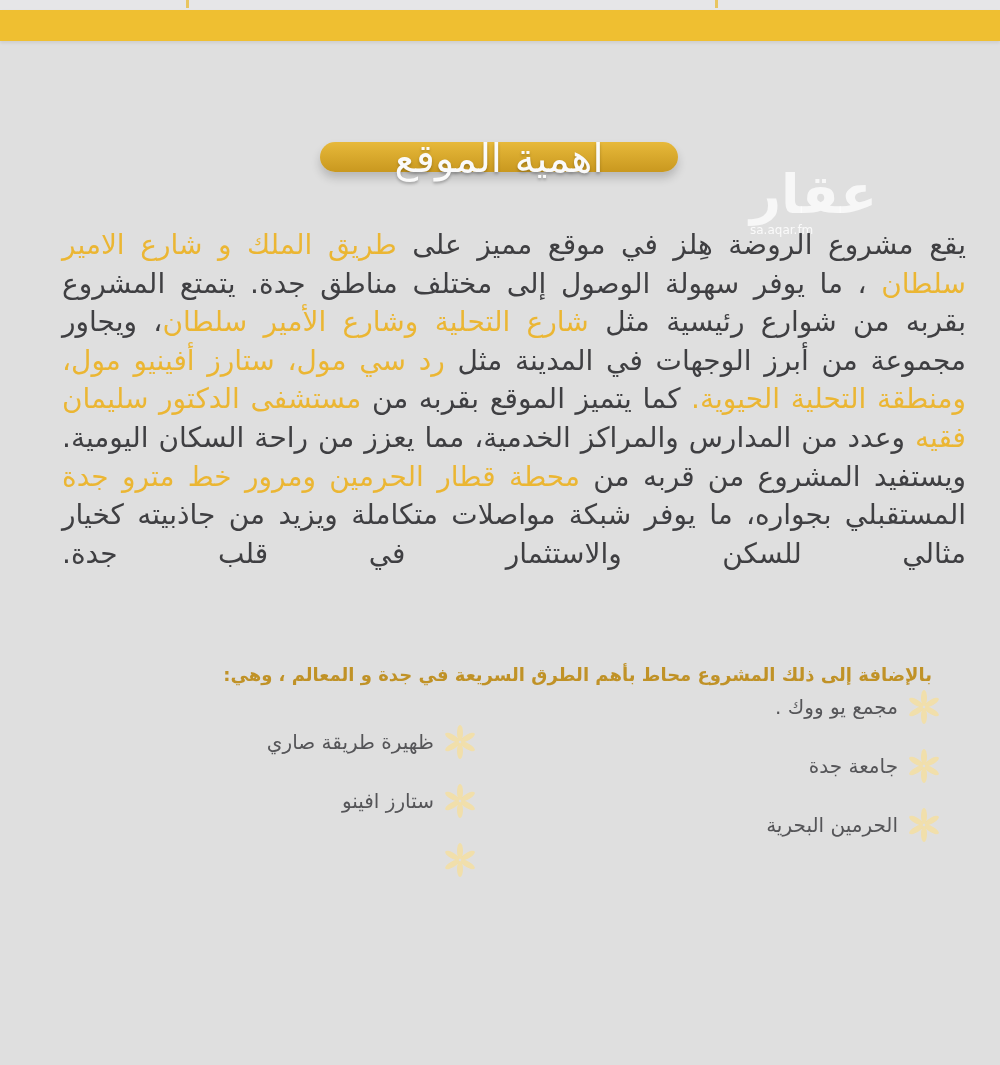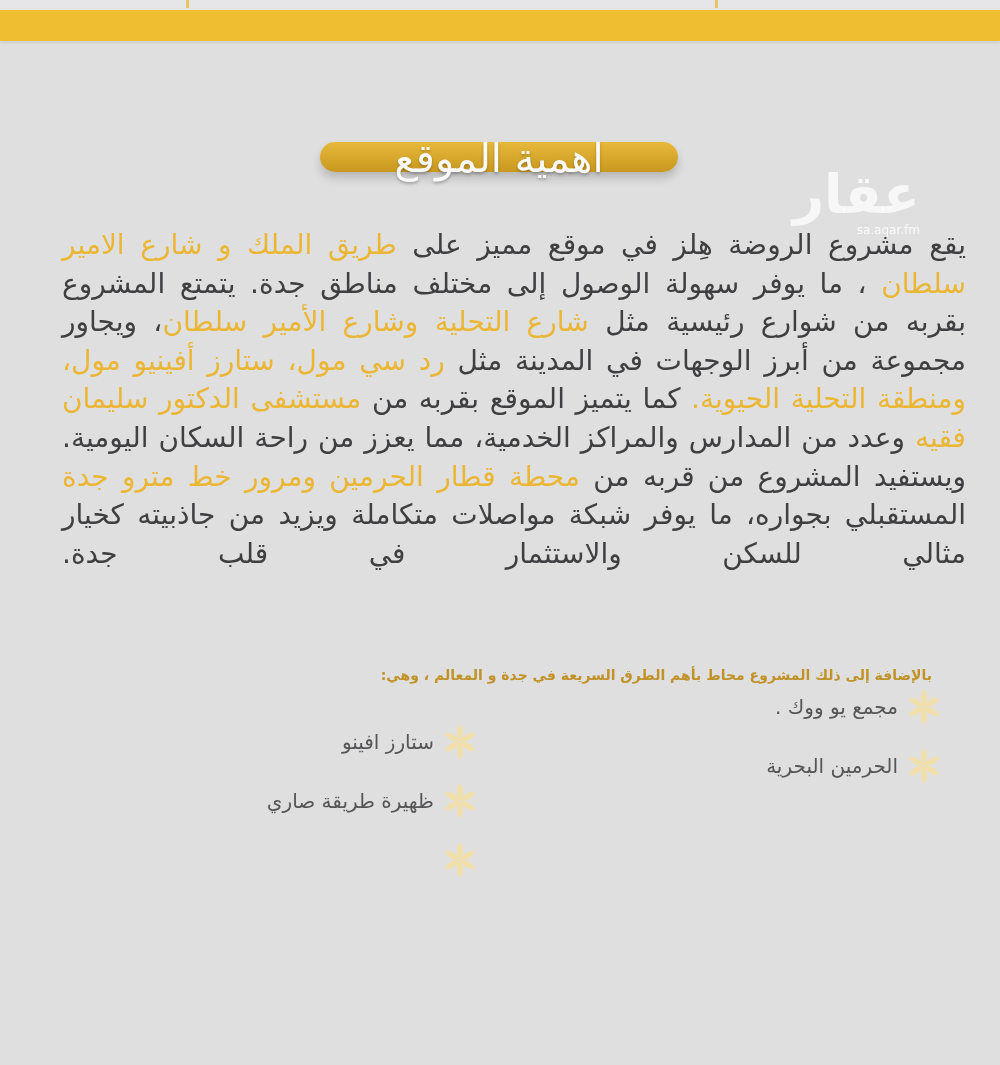--- a/index.html
+++ b/index.html
@@ -26,35 +26,35 @@
     box-shadow:0 6px 10px rgba(0,0,0,0.18);
   }
   .title-text {
     position:absolute; left:0; top:0; width:362px; height:52px;
     text-align:center; direction:rtl;
     color:#fafafa; font-weight:normal; font-size:40px; line-height:52px;
     text-shadow:0 2px 3px rgba(0,0,0,0.25);
     letter-spacing:1px;
   }
   .watermark {
-    position:absolute; left:750px; top:168px; width:170px; text-align:right;
+    position:absolute; left:750px; top:168px; width:170px; text-align:left;
     color:rgba(255,255,255,0.75); direction:rtl;
   }
   .watermark .wm-main { font-size:54px; line-height:54px; font-weight:bold; }
   .watermark .wm-sub { font-family:"DejaVu Sans", sans-serif; font-size:12px; line-height:16px; color:rgba(255,255,255,0.85); direction:ltr; }
   .body-text {
     position:absolute; left:62px; top:226px; width:904px;
     direction:rtl; text-align:justify; text-align-last:justify;
     font-size:28px; line-height:38.6px; color:#3f3f42;
   }
   .body-text .hl { color:#ebb633; }
   .intro {
     position:absolute; left:90px; top:662px; width:842px;
     direction:rtl; text-align:right;
-    font-size:14px; line-height:26px; font-weight:bold; color:#c09227;
+    font-size:18px; line-height:26px; font-weight:bold; color:#c09227;
   }
   .list { position:absolute; direction:rtl; }
   .list-right { right:58px; top:677px;text-align:right; }
   .list-left { right:522px; top:712px; }
   .item { height:59px; display:flex; align-items:center; }
   .item .star { width:36px; height:36px; margin-left:8px; flex:none; }
   .item .label { font-size:20px; color:#555558; white-space:nowrap; }
 </style>
 </head>
 <body>
@@ -99,25 +99,51 @@
     <svg class="star" viewBox="0 0 36 36">
         <g fill="#f3dfa6" opacity="0.9">
           <ellipse cx="18" cy="9" rx="3" ry="8"></ellipse>
           <ellipse cx="18" cy="27" rx="3" ry="8"></ellipse>
           <ellipse cx="18" cy="9" rx="3" ry="8" transform="rotate(60 18 18)"></ellipse>
           <ellipse cx="18" cy="27" rx="3" ry="8" transform="rotate(60 18 18)"></ellipse>
           <ellipse cx="18" cy="9" rx="3" ry="8" transform="rotate(-60 18 18)"></ellipse>
           <ellipse cx="18" cy="27" rx="3" ry="8" transform="rotate(-60 18 18)"></ellipse>
         </g>
       </svg>
+    <span class="label">جامعة جدة</span>
+  </div>
+  <div class="item">
+    <svg class="star" viewBox="0 0 36 36">
+        <g fill="#f3dfa6" opacity="0.9">
+          <ellipse cx="18" cy="9" rx="3" ry="8"></ellipse>
+          <ellipse cx="18" cy="27" rx="3" ry="8"></ellipse>
+          <ellipse cx="18" cy="9" rx="3" ry="8" transform="rotate(60 18 18)"></ellipse>
+          <ellipse cx="18" cy="27" rx="3" ry="8" transform="rotate(60 18 18)"></ellipse>
+          <ellipse cx="18" cy="9" rx="3" ry="8" transform="rotate(-60 18 18)"></ellipse>
+          <ellipse cx="18" cy="27" rx="3" ry="8" transform="rotate(-60 18 18)"></ellipse>
+        </g>
+      </svg>
     <span class="label">الحرمين البحرية</span>
   </div>
 </div>
 
 <div class="list list-left">
+  <div class="item">
+    <svg class="star" viewBox="0 0 36 36">
+        <g fill="#f3dfa6" opacity="0.9">
+          <ellipse cx="18" cy="9" rx="3" ry="8"></ellipse>
+          <ellipse cx="18" cy="27" rx="3" ry="8"></ellipse>
+          <ellipse cx="18" cy="9" rx="3" ry="8" transform="rotate(60 18 18)"></ellipse>
+          <ellipse cx="18" cy="27" rx="3" ry="8" transform="rotate(60 18 18)"></ellipse>
+          <ellipse cx="18" cy="9" rx="3" ry="8" transform="rotate(-60 18 18)"></ellipse>
+          <ellipse cx="18" cy="27" rx="3" ry="8" transform="rotate(-60 18 18)"></ellipse>
+        </g>
+      </svg>
+    <span class="label">ظهيرة طريقة صاري</span>
+  </div>
   <div class="item">
     <svg class="star" viewBox="0 0 36 36">
         <g fill="#f3dfa6" opacity="0.9">
           <ellipse cx="18" cy="9" rx="3" ry="8"></ellipse>
           <ellipse cx="18" cy="27" rx="3" ry="8"></ellipse>
           <ellipse cx="18" cy="9" rx="3" ry="8" transform="rotate(60 18 18)"></ellipse>
           <ellipse cx="18" cy="27" rx="3" ry="8" transform="rotate(60 18 18)"></ellipse>
           <ellipse cx="18" cy="9" rx="3" ry="8" transform="rotate(-60 18 18)"></ellipse>
           <ellipse cx="18" cy="27" rx="3" ry="8" transform="rotate(-60 18 18)"></ellipse>
         </g>
@@ -128,27 +154,14 @@
     <svg class="star" viewBox="0 0 36 36">
         <g fill="#f3dfa6" opacity="0.9">
           <ellipse cx="18" cy="9" rx="3" ry="8"></ellipse>
           <ellipse cx="18" cy="27" rx="3" ry="8"></ellipse>
           <ellipse cx="18" cy="9" rx="3" ry="8" transform="rotate(60 18 18)"></ellipse>
           <ellipse cx="18" cy="27" rx="3" ry="8" transform="rotate(60 18 18)"></ellipse>
           <ellipse cx="18" cy="9" rx="3" ry="8" transform="rotate(-60 18 18)"></ellipse>
           <ellipse cx="18" cy="27" rx="3" ry="8" transform="rotate(-60 18 18)"></ellipse>
         </g>
       </svg>
-    <span class="label">ظهيرة طريقة صاري</span>
-  </div>
-  <div class="item">
-    <svg class="star" viewBox="0 0 36 36">
-        <g fill="#f3dfa6" opacity="0.9">
-          <ellipse cx="18" cy="9" rx="3" ry="8"></ellipse>
-          <ellipse cx="18" cy="27" rx="3" ry="8"></ellipse>
-          <ellipse cx="18" cy="9" rx="3" ry="8" transform="rotate(60 18 18)"></ellipse>
-          <ellipse cx="18" cy="27" rx="3" ry="8" transform="rotate(60 18 18)"></ellipse>
-          <ellipse cx="18" cy="9" rx="3" ry="8" transform="rotate(-60 18 18)"></ellipse>
-          <ellipse cx="18" cy="27" rx="3" ry="8" transform="rotate(-60 18 18)"></ellipse>
-        </g>
-      </svg>
   </div>
 </div>
 
 </body></html>

